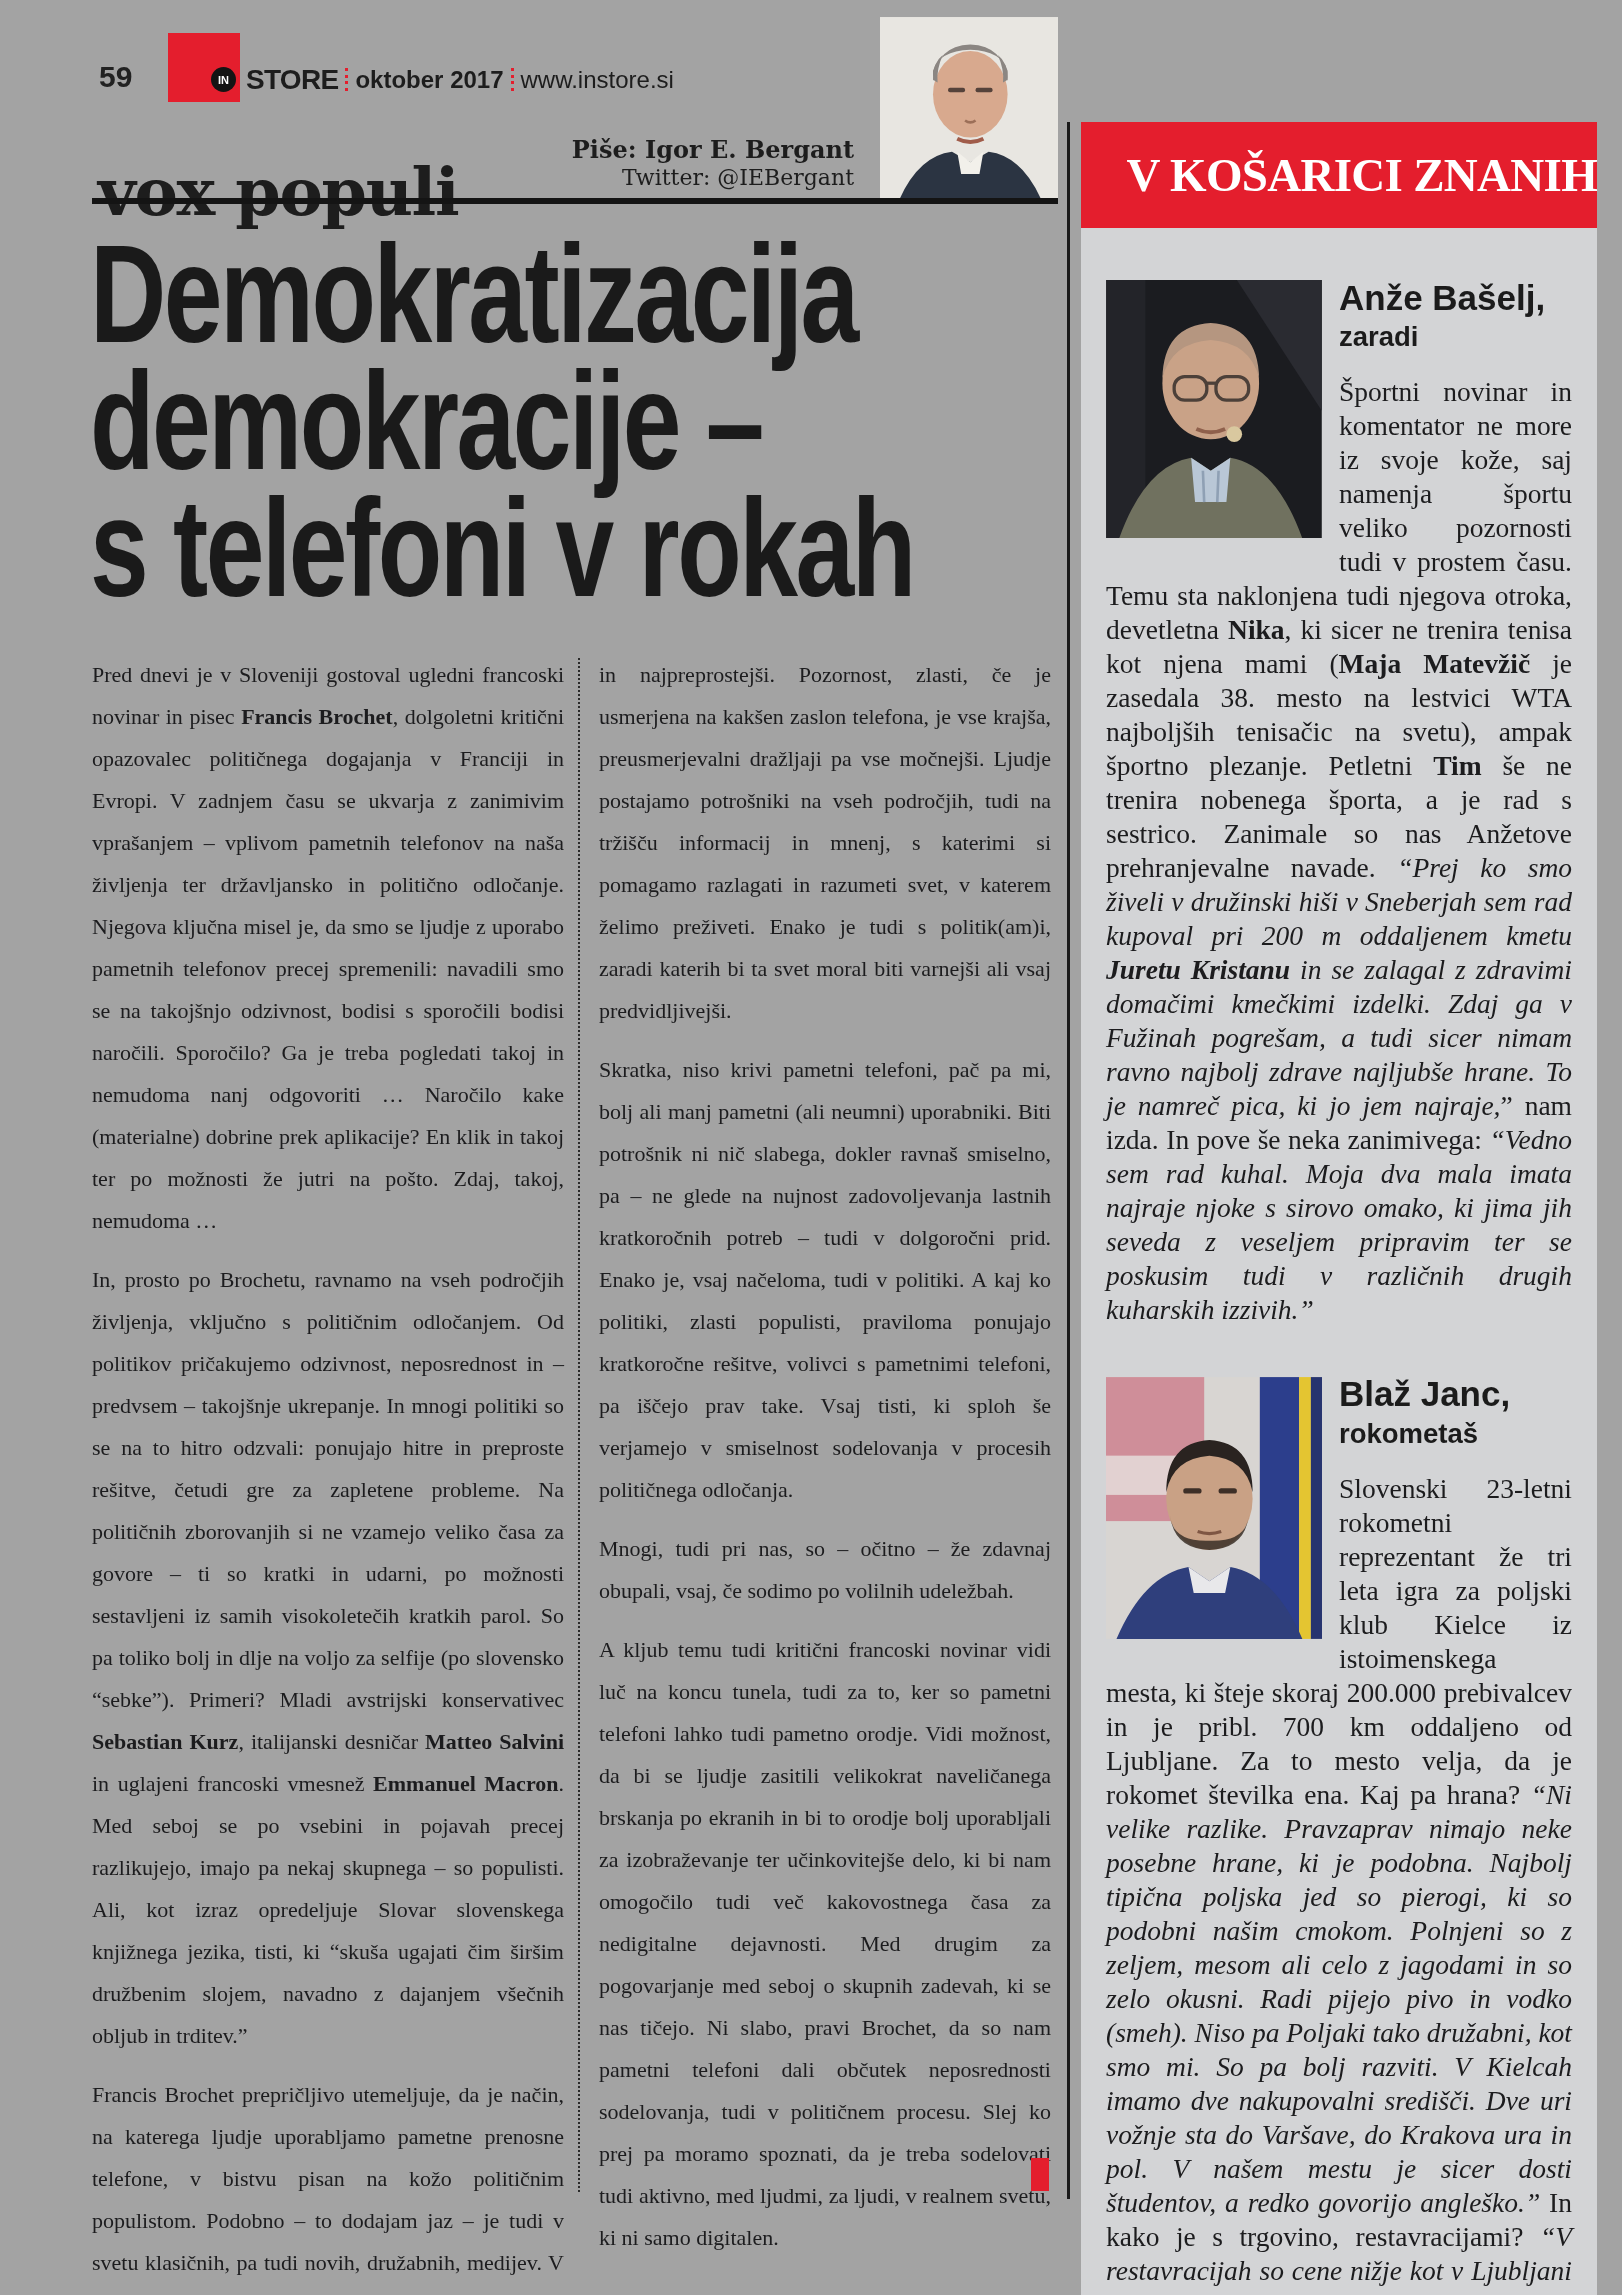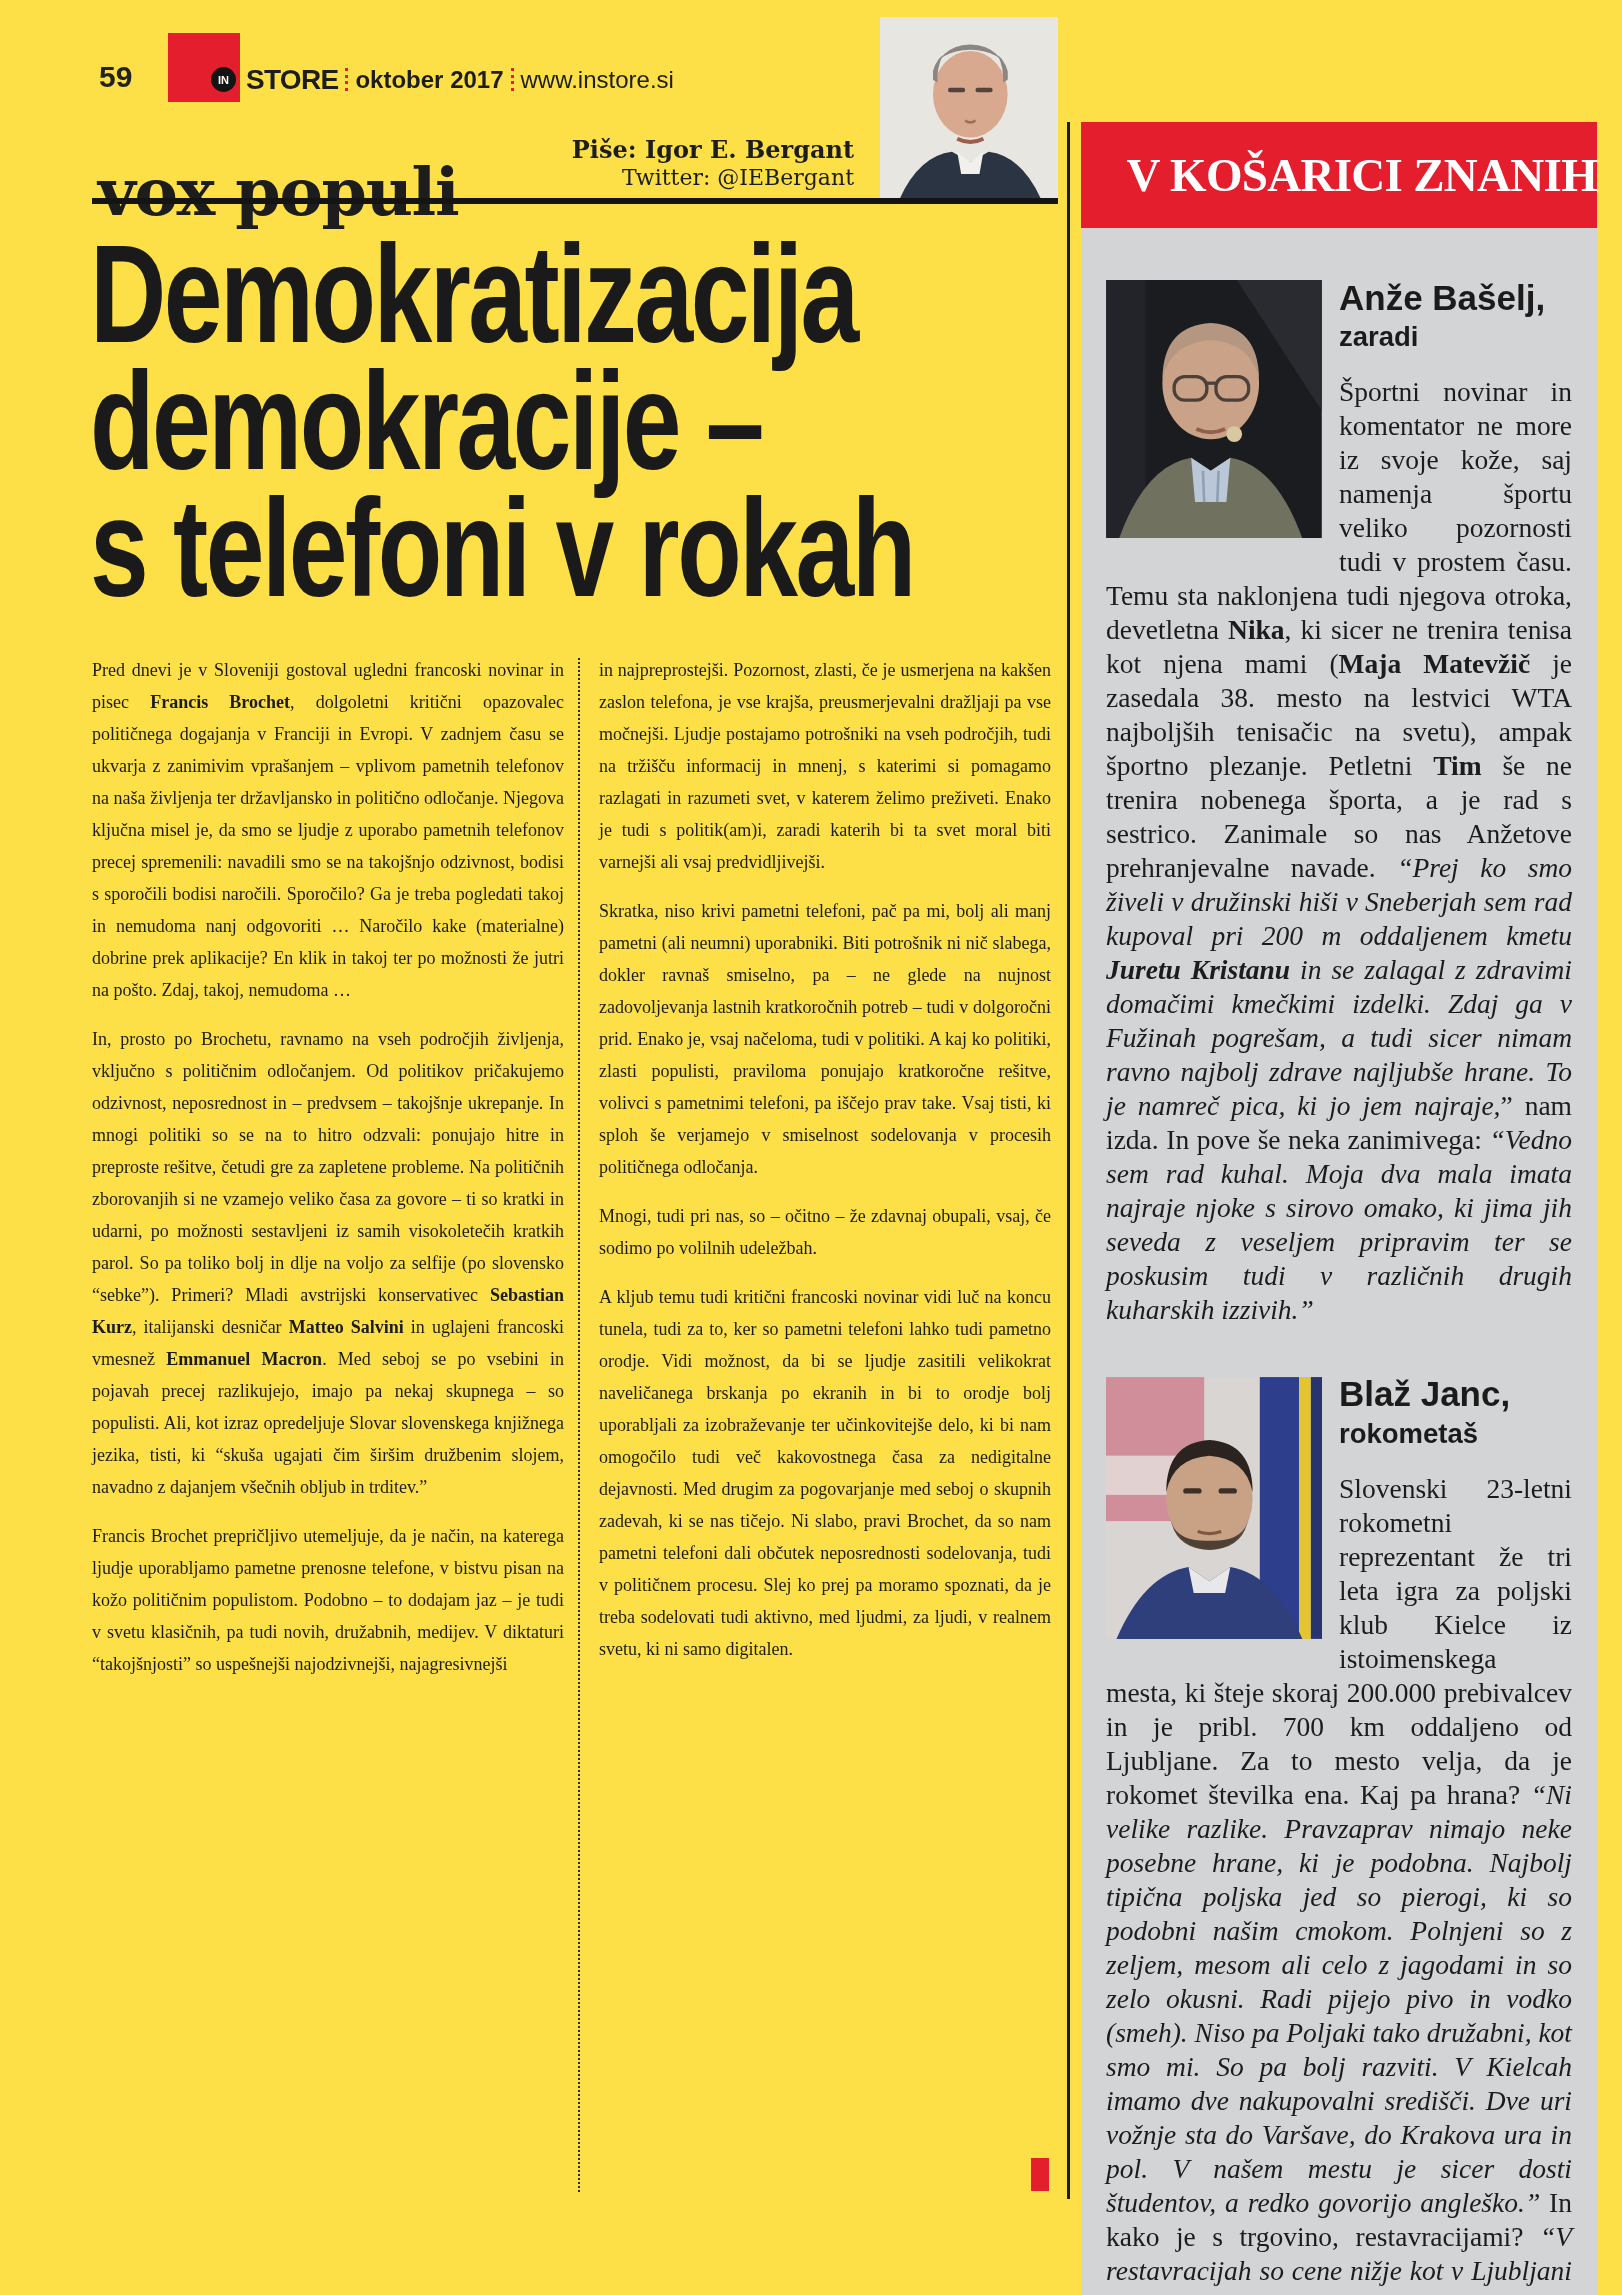--- a/index.html
+++ b/index.html
@@ -1,16 +1,16 @@
 <!DOCTYPE html>
 <html style="font-size:10.5px"><head>
 <meta charset="utf-8">
 <style>
   html,body{margin:0;padding:0;background:#777;}
-  .page{position:relative;width:1623px;height:2295px;background:#fde047;overflow:hidden;
+  .page{position:relative;width:1623px;height:2295px;background:#a3a3a3;overflow:hidden;
         font-family:"Liberation Serif",serif;color:#1c1c1e;}
   
   .page-number{position:absolute;left:99px;top:60px;font-family:"Liberation Sans",sans-serif;
         font-weight:700;font-size:30px;color:#222;}
   .logo-block{position:absolute;left:168px;top:33px;width:72px;height:69px;background:#e41e2d;}
   .logo-circle{position:absolute;left:211px;top:67px;width:25px;height:25px;border-radius:50%;
         background:#141414;color:#fff;font-family:"Liberation Sans",sans-serif;font-weight:700;
         font-size:11px;display:flex;align-items:center;justify-content:center;}
   .masthead-line{position:absolute;left:246px;top:64px;height:31px;display:flex;align-items:center;gap:7px;
         font-family:"Liberation Sans",sans-serif;color:#1d1d1d;}
@@ -28,21 +28,21 @@
   .head-rule{position:absolute;left:92px;top:198px;width:966px;height:5.9px;background:#141414;}
   
   .article-title{position:absolute;left:90px;top:230px;width:968px;}
   .title-line{font-family:"Liberation Sans",sans-serif;font-weight:700;font-size:139px;
         line-height:127px;letter-spacing:-3.3px;color:#1a1a1a;white-space:nowrap;
         transform:scaleX(0.76);transform-origin:0 50%;}
   
   .col{position:absolute;top:654px;}
   .col1{left:92px;width:472px;}
   .col2{left:599px;width:452px;}
-  .col p{margin:0 0 17px 0;font-size:18px;line-height:32px;text-align:justify;}
+  .col p{margin:0 0 17px 0;font-size:22px;line-height:42px;text-align:justify;}
   .col p:last-child{margin-bottom:0;}
   .col-divider{position:absolute;left:578px;top:658px;height:1534px;width:0;
         border-left:2.6px dotted #2a2a2a;}
   .main-vrule{position:absolute;left:1067px;top:122px;width:2.6px;height:2077px;background:#1a1a1a;}
   .end-mark{position:absolute;left:1031px;top:2158px;width:18.3px;height:33px;background:#e41e2d;}
   
   .sidebar{position:absolute;left:1081px;top:122px;width:516px;}
   .sidebar-header{height:106px;background:#e41e2d;color:#ffffff;text-align:right;
         font-family:"Liberation Serif",serif;font-weight:700;font-size:47px;line-height:106px;
         letter-spacing:-0.7px;}

